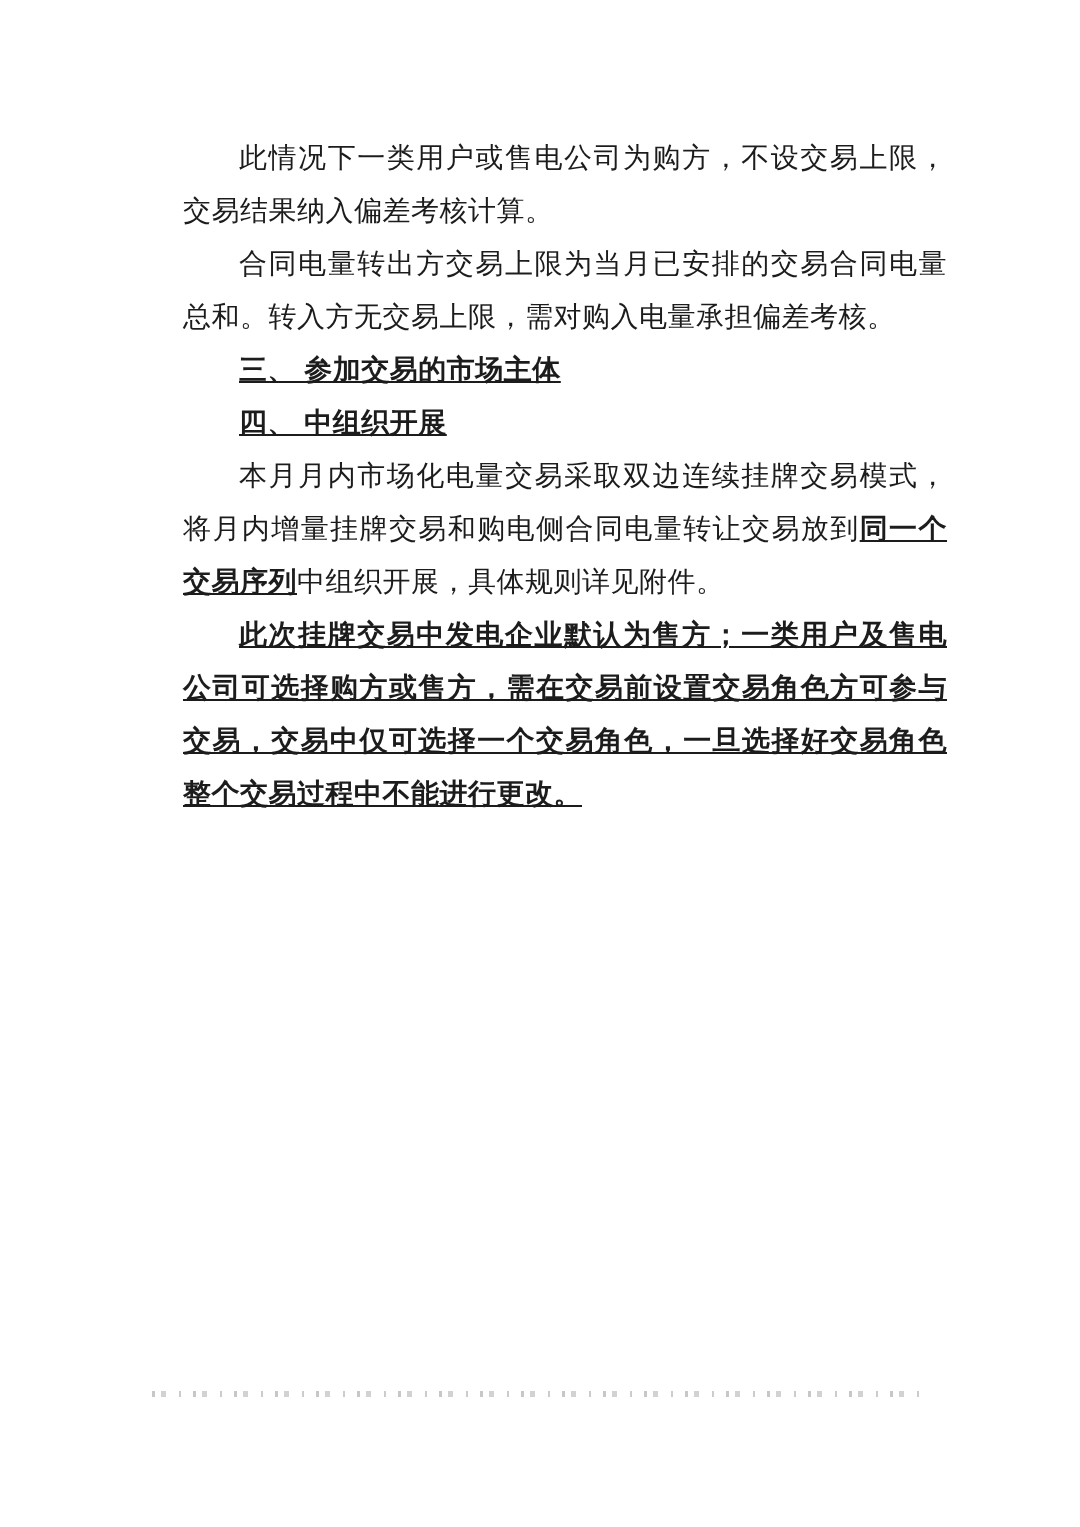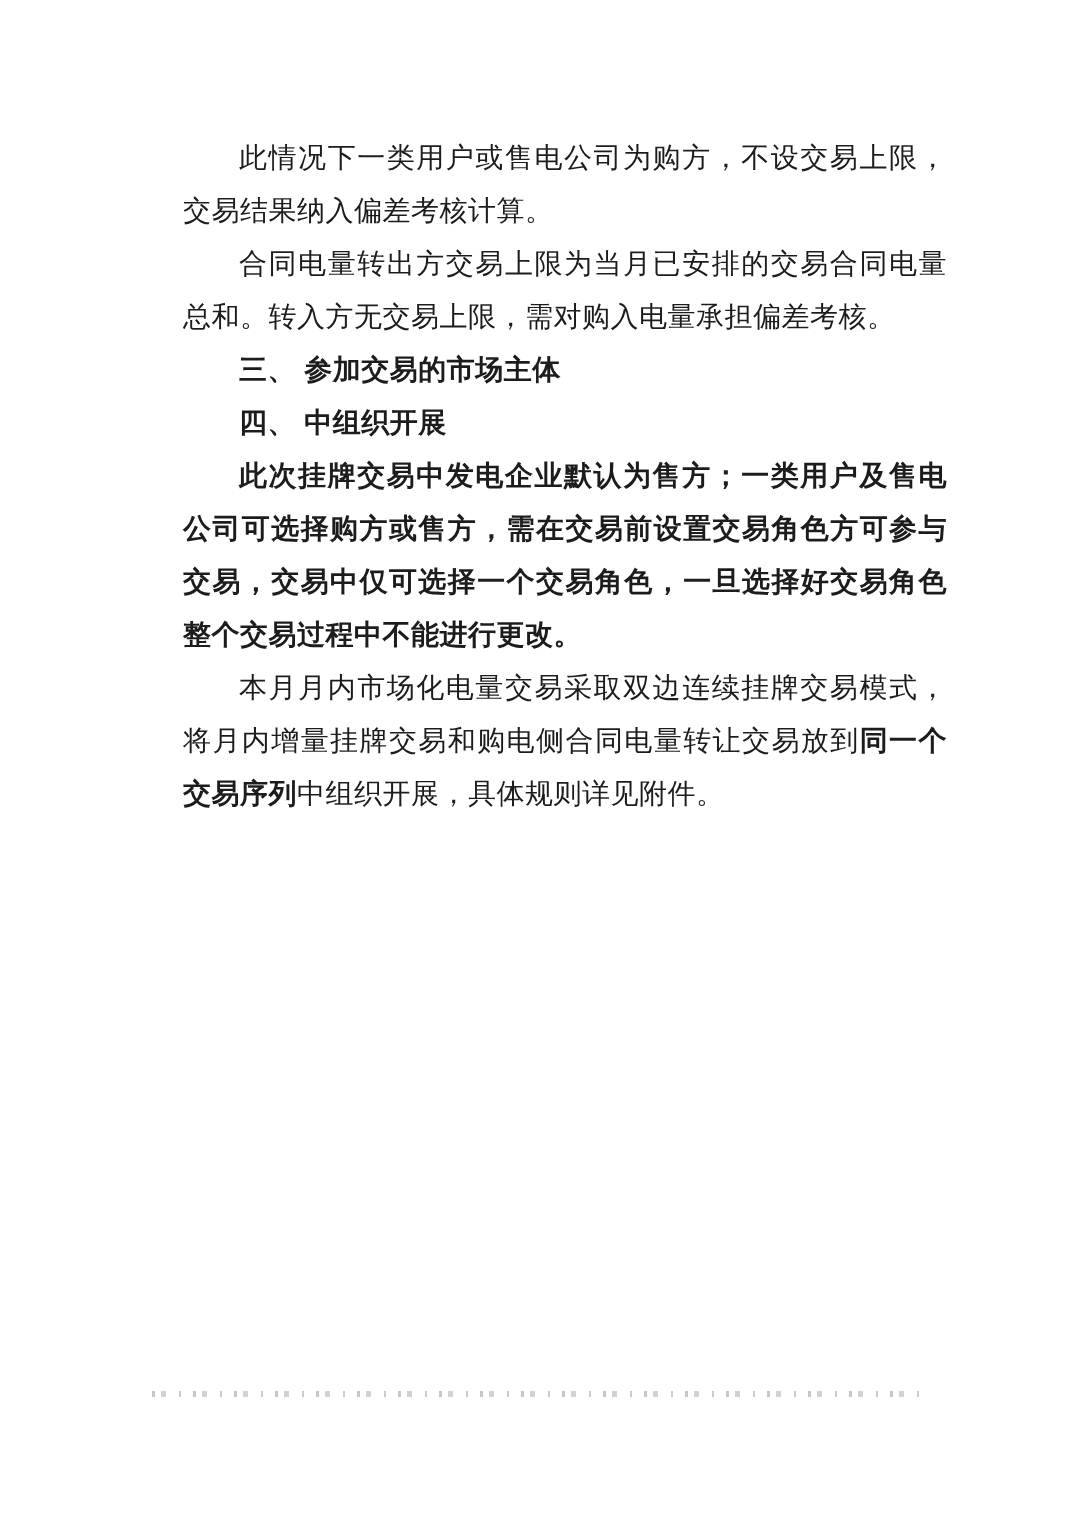--- a/index.html
+++ b/index.html
@@ -33,20 +33,21 @@
     text-indent: 2em;
   }
   .doc p.heading {
     font-weight: 700;
     font-family: "Liberation Sans", "DejaVu Sans", sans-serif;
   }
   .run { font-weight: inherit; }
   .run.bold {
     font-weight: 700;
     font-family: "Liberation Sans", "DejaVu Sans", sans-serif;
+    text-decoration: underline;
   }
   
   .scan-cutoff {
     position: absolute;
     left: 152px;
     top: 1391px;
     width: 778px;
     height: 6px;
     opacity: 0.38;
     filter: blur(0.6px);
@@ -63,17 +64,17 @@
 </style>
 </head>
 <body>
 
 <div class="page">
   <div class="doc">
       <p class="para"><span class="run">此情况下一类用户或售电公司为购方，不设交易上限，交易结果纳入偏差考核计算。</span></p>
       <p class="para"><span class="run">合同电量转出方交易上限为当月已安排的交易合同电量总和。转入方无交易上限，需对购入电量承担偏差考核。</span></p>
       <p class="para heading"><span class="run bold">三、 参加交易的市场主体</span></p>
       <p class="para heading"><span class="run bold">四、 中组织开展</span></p>
+      <p class="para"><span class="run">本月月内市场化电量交易采取双边连续挂牌交易模式，将月内增量挂牌交易和购电侧合同电量转让交易放到</span><span class="run bold">同一个交易序列</span><span class="run">中组织开展，具体规则详见附件。</span></p>
       <p class="para"><span class="run bold">此次挂牌交易中发电企业默认为售方；一类用户及售电公司可选择购方或售方，需在交易前设置交易角色方可参与交易，交易中仅可选择一个交易角色，一旦选择好交易角色整个交易过程中不能进行更改。</span></p>
-      <p class="para"><span class="run">本月月内市场化电量交易采取双边连续挂牌交易模式，将月内增量挂牌交易和购电侧合同电量转让交易放到</span><span class="run bold">同一个交易序列</span><span class="run">中组织开展，具体规则详见附件。</span></p>
     </div>
   <div class="scan-cutoff"></div>
 </div>
 
 </body></html>

